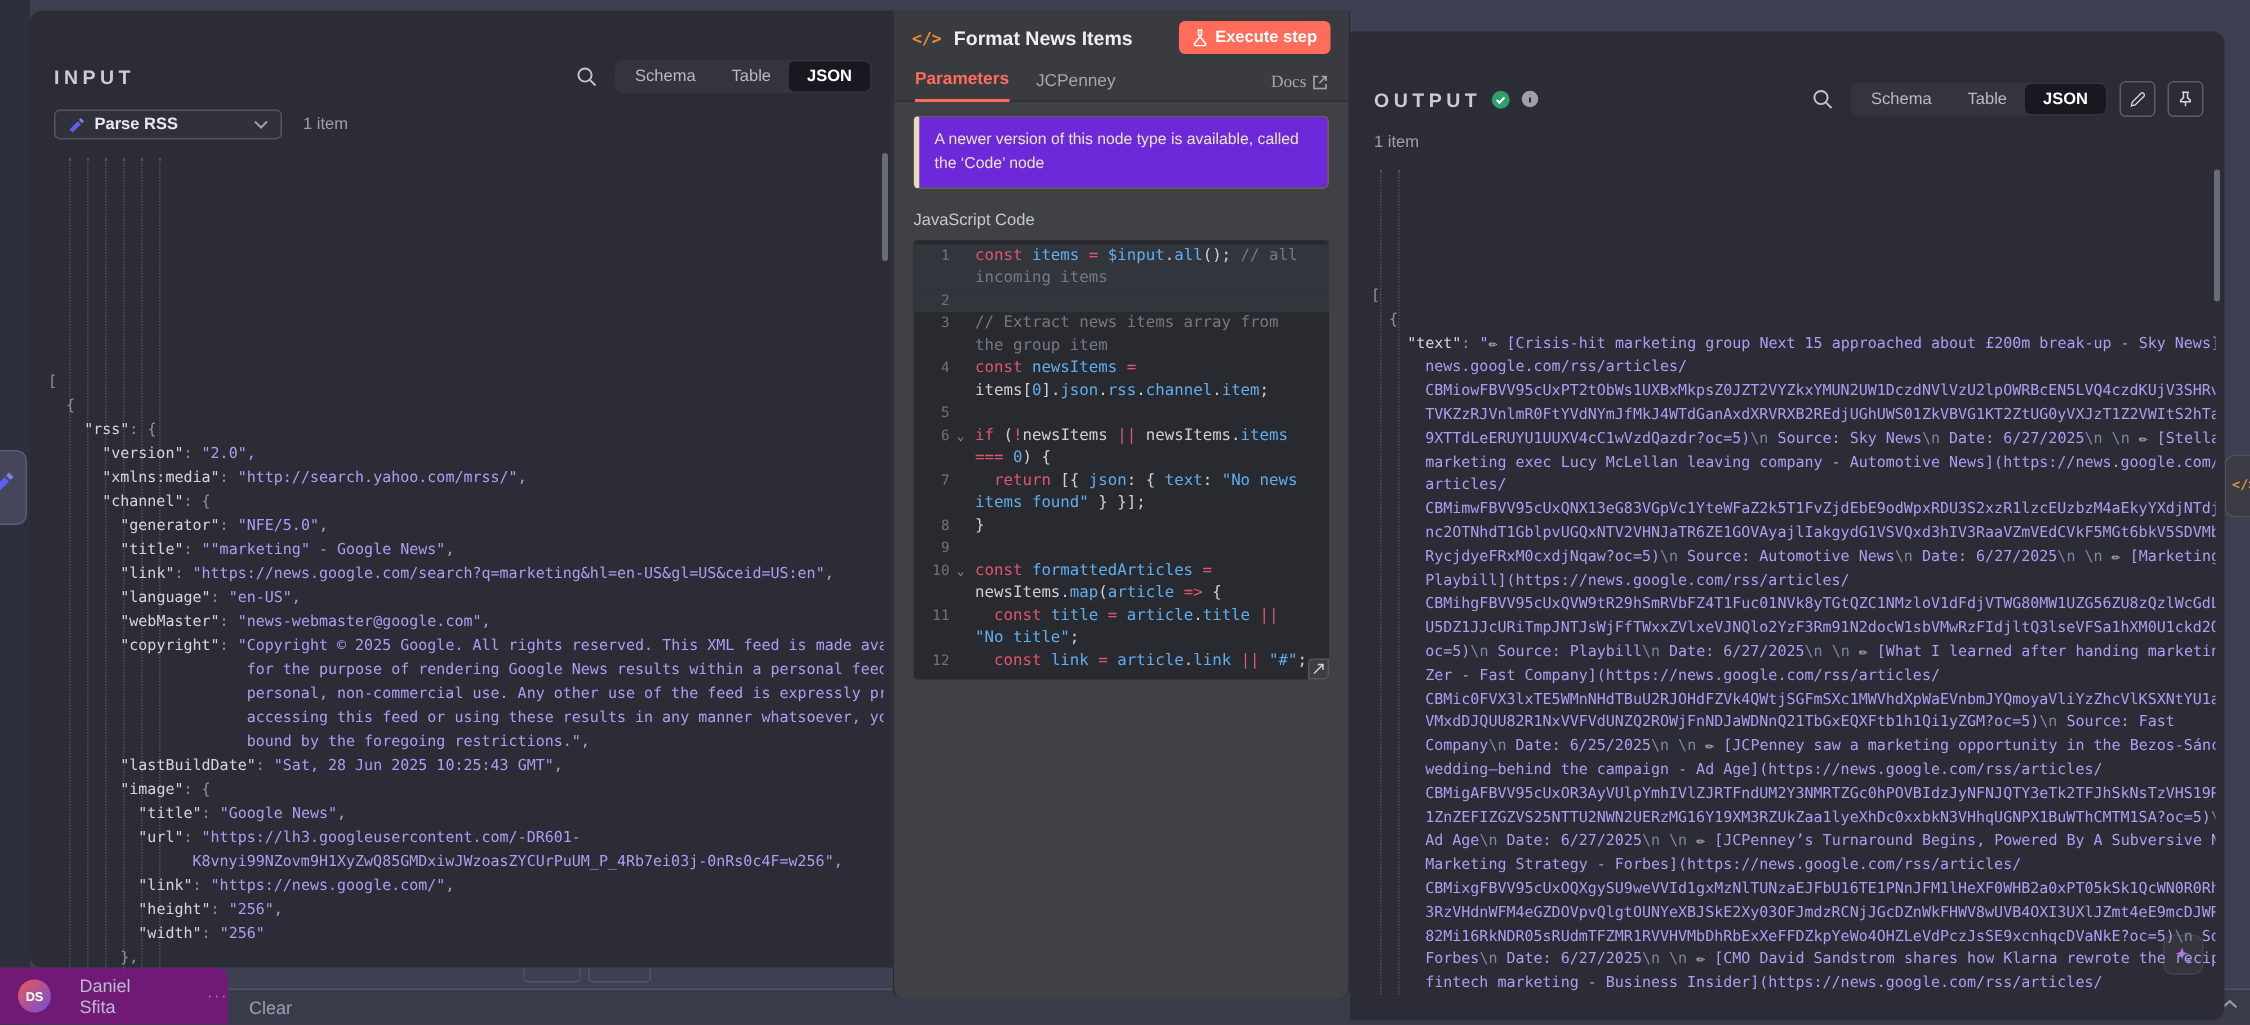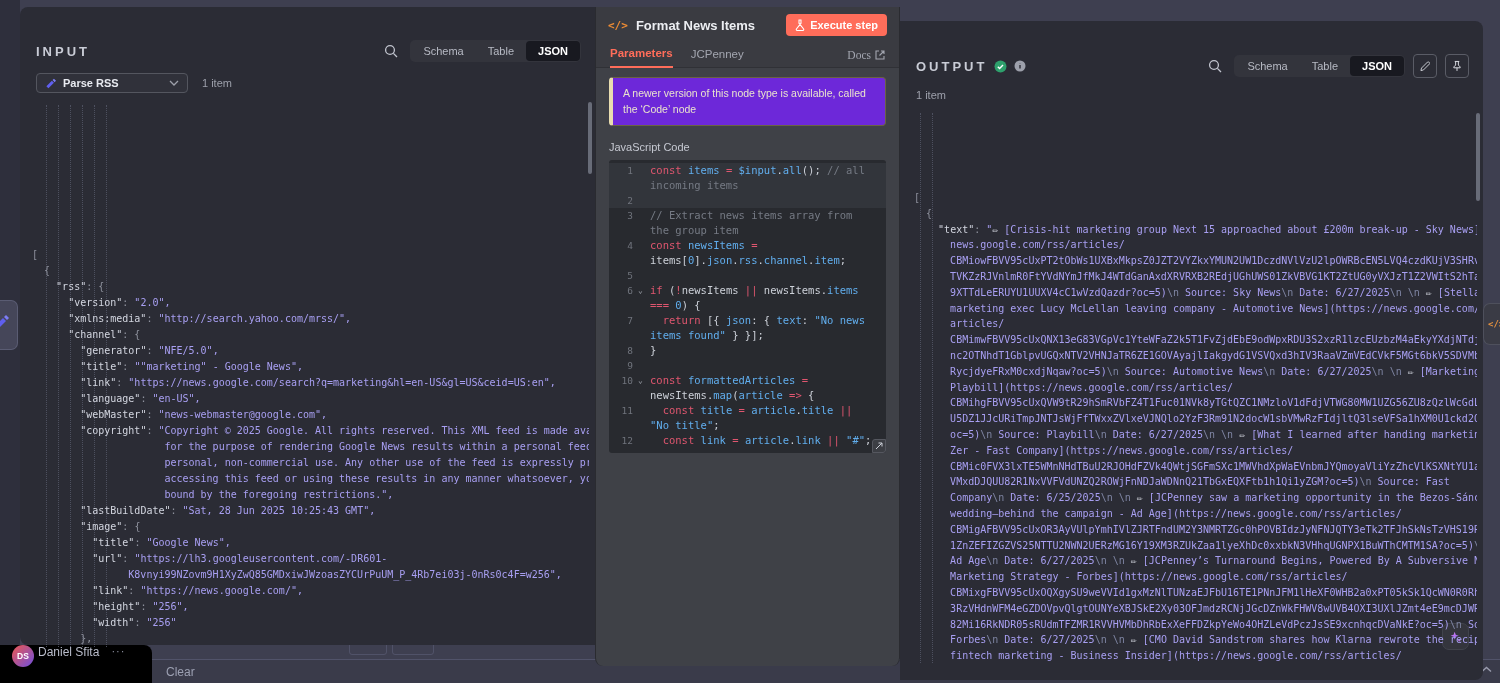--- a/index.html
+++ b/index.html
@@ -1,22 +1,22 @@
 <!DOCTYPE html>
 <html><head>
 <meta charset="utf-8">
 <style>
   html,body{margin:0;padding:0;width:1500px;height:683px;overflow:hidden;
     background:#3e3f50;font-family:"Liberation Sans",sans-serif;}
   .stage{position:relative;width:1500px;height:683px;}
 
   
   .sidebar-band{position:absolute;left:0;top:0;width:20px;height:683px;background:#2e2f3c;}
-  .user-chip{position:absolute;left:0;top:645px;width:152px;height:38px;background:#000000;
-    border-radius:0 8px 0 0;display:flex;gap:4px;padding-left:12px;box-sizing:border-box;}
+  .user-chip{position:absolute;left:0;top:645px;width:152px;height:38px;background:#701a75;
+    border-radius:0 8px 0 0;display:flex;align-items:center;gap:19px;padding-left:12px;box-sizing:border-box;}
   .avatar{width:22px;height:22px;border-radius:50%;background:linear-gradient(135deg,#d5566b 20%,#8150c9 85%);
     color:#fff;font-size:8.5px;font-weight:700;display:flex;align-items:center;justify-content:center;flex:none;}
   .user-name{color:#b9bcca;font-size:12px;}
   .user-menu{color:#8d90a0;font-size:11px;margin-left:8px;letter-spacing:1px;}
   .logs-bar{position:absolute;left:152px;right:0;top:659px;height:24px;background:#3a3b4a;
     border-top:1px solid #51536a;display:flex;align-items:center;}
   .logs-label{color:#9ca0b2;font-size:12px;margin-left:14px;}
   .clear-exec{position:absolute;right:30px;top:663px;display:flex;align-items:center;gap:5px;color:#85879a;font-size:11.5px;}
   .chev-up{position:absolute;right:8px;top:662px;color:#9a9cae;font-size:12px;}
   .ghost{position:absolute;border:1px solid #5e5f78;border-radius:3px;opacity:.6;}

